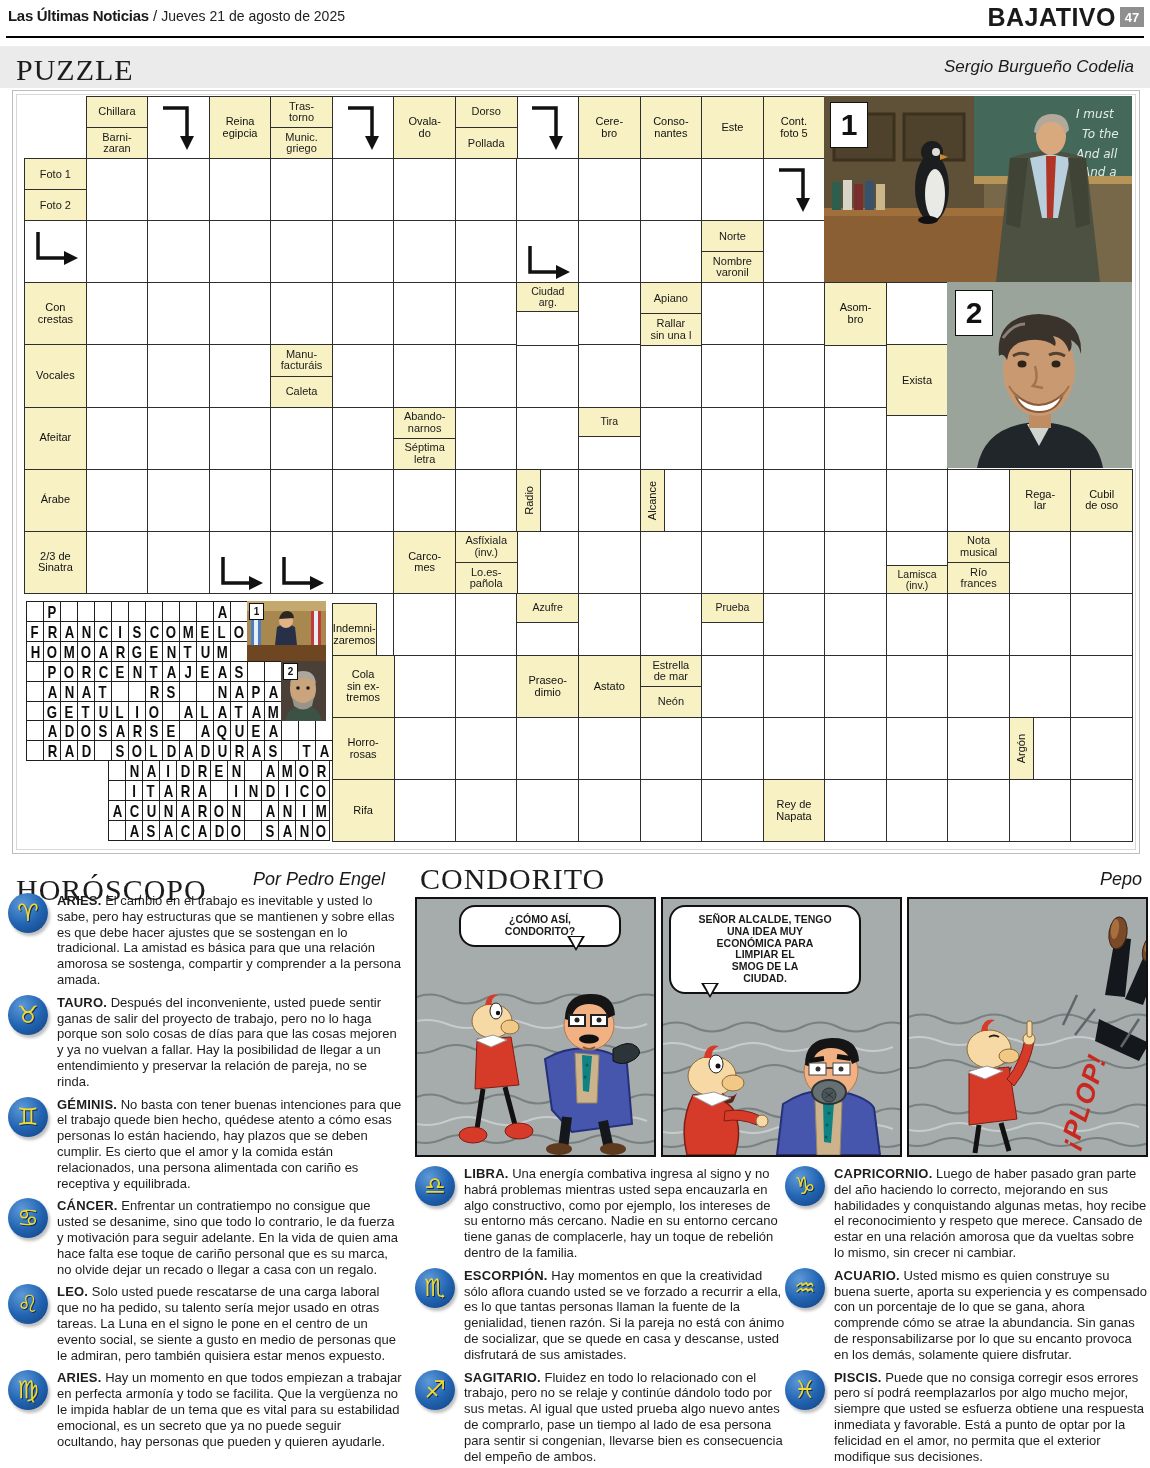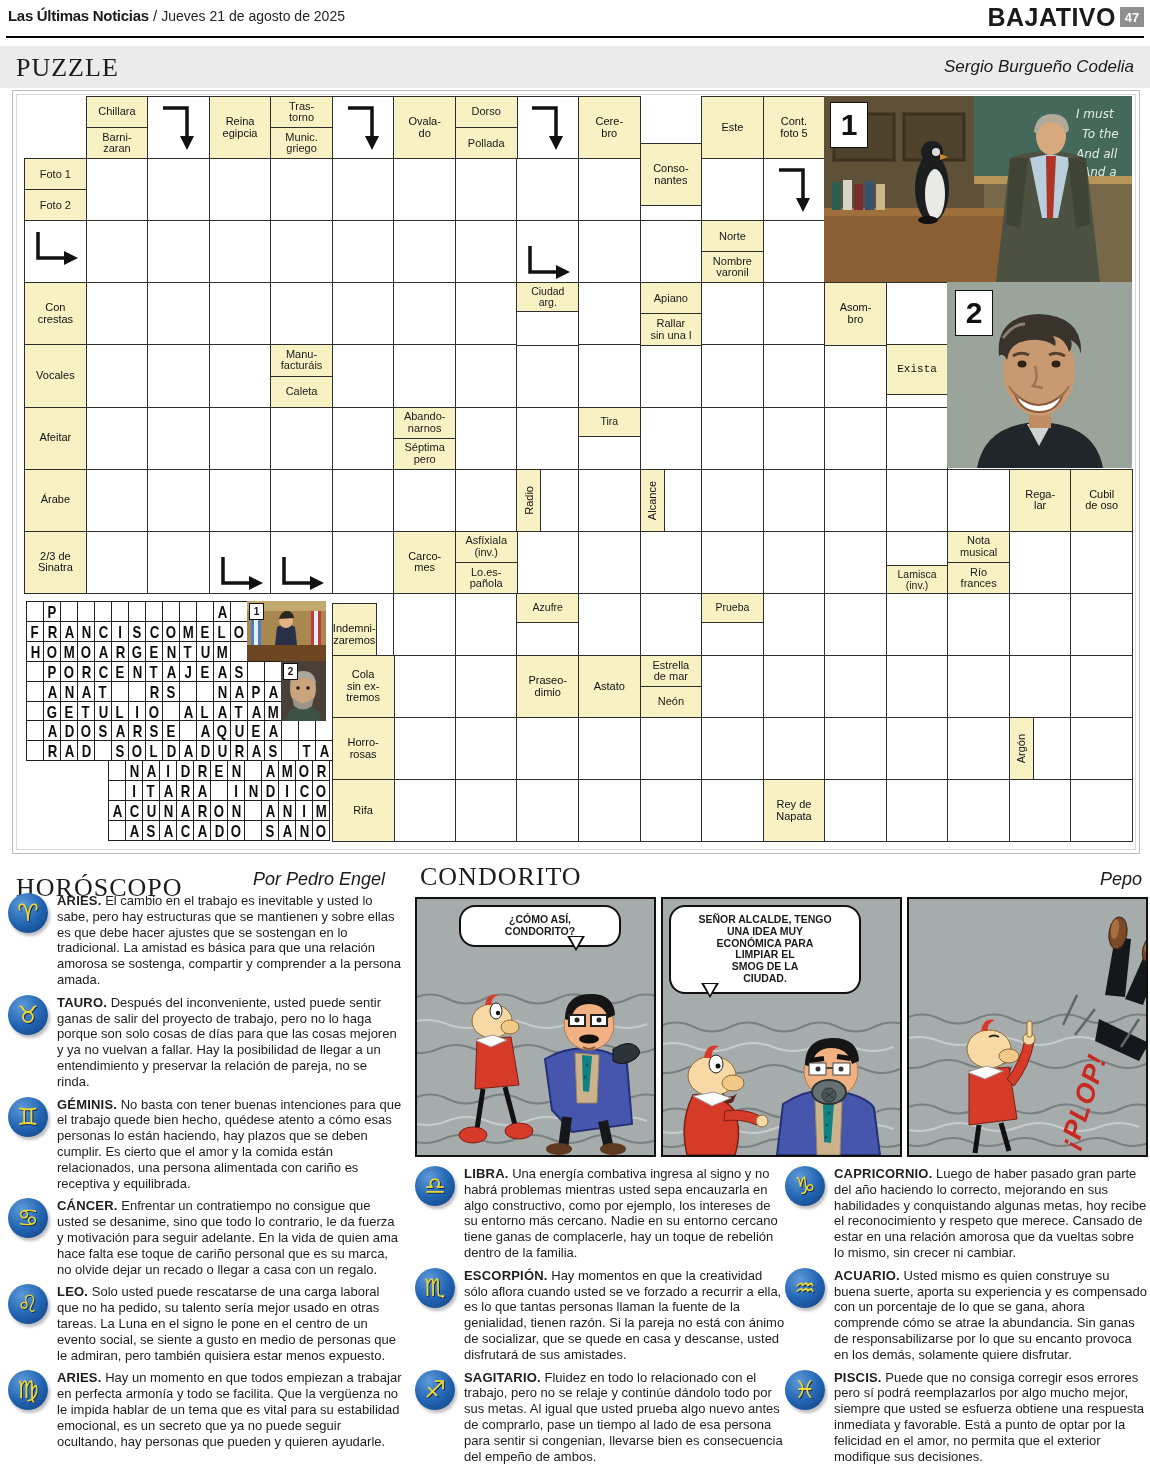--- a/index.html
+++ b/index.html
@@ -9,21 +9,21 @@
   
   #masthead{position:absolute;left:0;top:0;width:1150px;height:40px;}
   #mast-left{position:absolute;left:8px;top:7px;font-size:15px;}
   #paper-name{font-weight:bold;letter-spacing:-0.3px;}
   #mast-date{font-weight:normal;font-size:14px;color:#222;}
   #section-name{position:absolute;right:34px;top:3px;font-size:25px;font-weight:bold;letter-spacing:0.5px;}
   #page-number{position:absolute;right:6px;top:7px;width:24px;height:20px;background:#8f8f8f;color:#fff;
                font-size:13px;font-weight:bold;display:flex;align-items:center;justify-content:center;}
   #mast-rule{position:absolute;left:6px;top:36px;width:1138px;height:2.4px;background:#000;}
   
-  .serif-title{font-family:"Liberation Serif",serif;font-size:26px;letter-spacing:1px;color:#1c1c1c;}
+  .serif-title{font-family:"Liberation Serif",serif;font-size:30px;letter-spacing:1px;color:#1c1c1c;}
   .byline{font-style:italic;font-size:17px;color:#1a1a1a;}
   #puzzle-band{position:absolute;left:0;top:46px;width:1150px;height:42px;background:#ebebeb;}
   
   #puzzle-box{position:absolute;left:12px;top:90px;width:1126px;height:762px;background:#fff;
      border:1px solid #bdbdbd;box-shadow:inset 0 0 0 3px #fff, inset 0 0 0 4px #d8d8d8;}
   .cell{position:absolute;box-sizing:border-box;border:1.3px solid #2e2e2e;background:#fff;}
   .clue{background:#f7f1c3;display:flex;align-items:center;justify-content:center;text-align:center;
         white-space:pre-line;font-size:11px;line-height:11.6px;color:#111;padding:1px;}
   .splitc{display:flex;flex-direction:column;background:#f7f1c3;padding:0;}
   .hhalf{flex:1 1 50%;display:flex;align-items:center;justify-content:center;text-align:center;
@@ -238,21 +238,21 @@
 griego</div>
         </div>
         <div class="cell clue" style="left: 380.3px; top: 5px; width: 62.75px; height: 63.3px;">Ovala-
 do</div>
         <div class="cell splitc" style="left: 441.85px; top: 5px; width: 62.75px; height: 63.3px;">
           <div class="hhalf top">Dorso</div>
           <div class="hhalf">Pollada</div>
         </div>
         <div class="cell clue" style="left: 564.95px; top: 5px; width: 62.75px; height: 63.3px;">Cere-
 bro</div>
-        <div class="cell clue" style="left: 626.5px; top: 5px; width: 62.75px; height: 63.3px; margin-top: 47px;">Conso-
+        <div class="cell clue" style="left: 626.5px; top: 5px; width: 62.75px; height: 63.3px;">Conso-
 nantes</div>
         <div class="cell clue" style="left: 688.05px; top: 5px; width: 62.75px; height: 63.3px;">Este</div>
         <div class="cell clue" style="left: 749.6px; top: 5px; width: 62.75px; height: 63.3px;">Cont.
 foto 5</div>
         <div class="cell splitc" style="left: 11px; top: 67.1px; width: 62.75px; height: 63.3px;">
           <div class="hhalf top">Foto 1</div>
           <div class="hhalf">Foto 2</div>
         </div>
         <div class="cell splitc" style="left: 688.05px; top: 129.2px; width: 62.75px; height: 63.3px;">
           <div class="hhalf top">Norte</div>
@@ -271,27 +271,27 @@
 sin una l</div>
         </div>
         <div class="cell clue" style="left: 811.15px; top: 191.3px; width: 62.75px; height: 63.3px;">Asom-
 bro</div>
         <div class="cell clue" style="left: 11px; top: 253.4px; width: 62.75px; height: 63.3px;">Vocales</div>
         <div class="cell splitc" style="left: 257.2px; top: 253.4px; width: 62.75px; height: 63.3px;">
           <div class="hhalf top">Manu-
 facturáis</div>
           <div class="hhalf">Caleta</div>
         </div>
-        <div class="cell clue" style="left: 872.7px; top: 253.4px; width: 62.75px; height: 51px; font-family: Liberation Mono, monospace;">Exista</div>
+        <div class="cell clue" style="left: 872.7px; top: 253.4px; width: 62.75px; height: 72px;">Exista</div>
         <div class="cell clue" style="left: 11px; top: 315.5px; width: 62.75px; height: 63.3px;">Afeitar</div>
         <div class="cell splitc" style="left: 380.3px; top: 315.5px; width: 62.75px; height: 63.3px;">
           <div class="hhalf top">Abando-
 narnos</div>
           <div class="hhalf">Séptima
-pero</div>
+letra</div>
         </div>
         <div class="cell" style="left: 564.95px; top: 315.5px; width: 62.75px; height: 63.3px;">
           <div class="hpart top">Tira</div>
         </div>
         <div class="cell clue" style="left: 11px; top: 377.6px; width: 62.75px; height: 63.3px;">Árabe</div>
         <div class="cell vclue" style="left: 503.4px; top: 377.6px; width: 25px; height: 63.3px;">
           <span>Radio</span>
         </div>
         <div class="cell vclue" style="left: 626.5px; top: 377.6px; width: 25px; height: 63.3px;">
           <span>Alcance</span>

